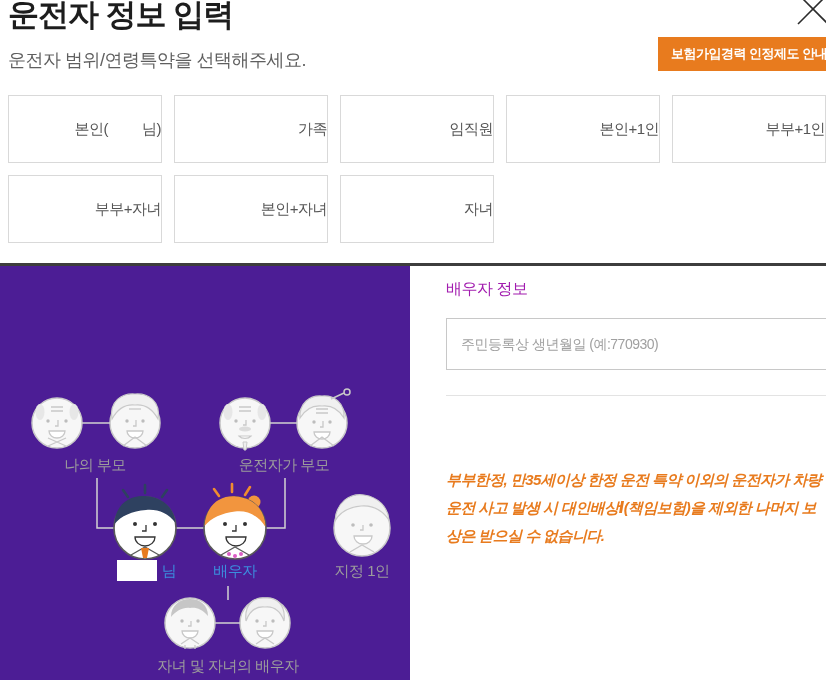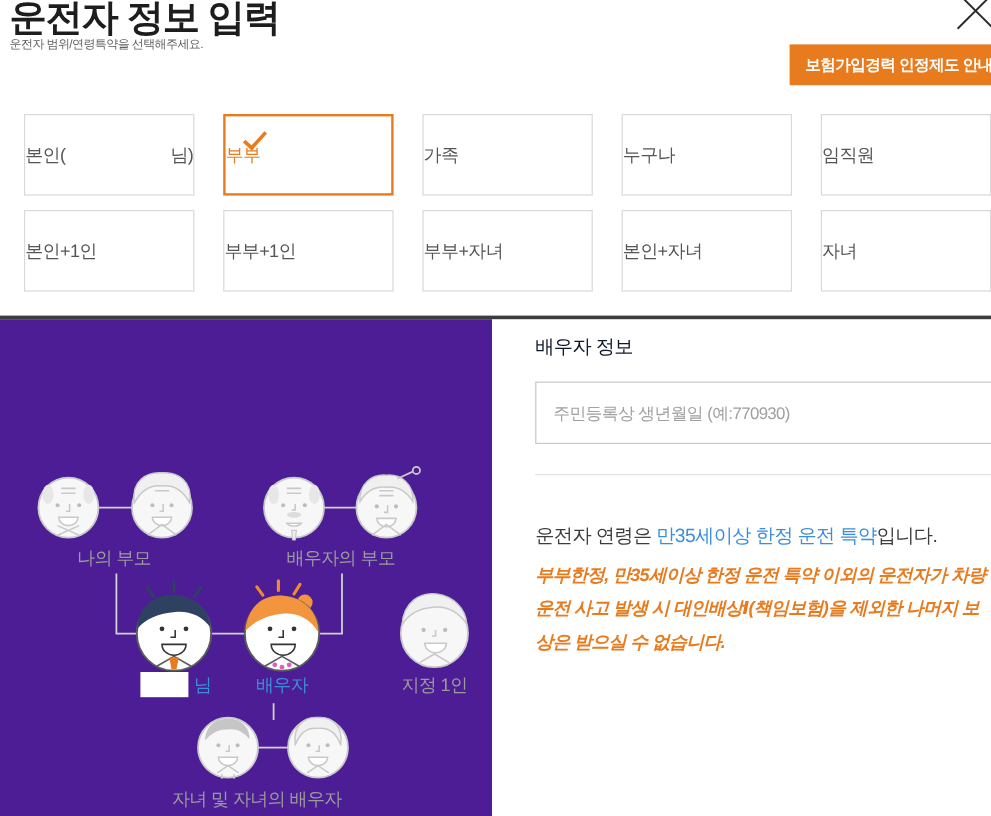--- a/index.html
+++ b/index.html
@@ -1,48 +1,48 @@
 <!DOCTYPE html>
 <html><head>
 <meta charset="utf-8">
 <style>
   html,body{margin:0;padding:0;background:#fff;}
   body{font-family:"Liberation Sans","DejaVu Sans",sans-serif;}
   .screen{position:relative;width:826px;height:680px;overflow:hidden;background:#fff;}
 
   
   .title{position:absolute;left:8px;top:-6px;font-size:31px;font-weight:600;color:#1d1d1d;letter-spacing:-1px;}
-  .subtitle{position:absolute;left:8px;top:30px;font-size:10px;color:#5f5f5f;letter-spacing:-0.5px;}
+  .subtitle{position:absolute;left:8px;top:48px;font-size:18px;color:#5f5f5f;letter-spacing:-0.5px;}
   .info-btn{position:absolute;left:658px;top:37px;height:34px;line-height:34px;padding:0 13px;
     background:#e87b1e;color:#fff;font-size:13px;font-weight:700;border:none;letter-spacing:-0.5px;
     white-space:nowrap;cursor:pointer;font-family:inherit;}
   .close-btn{position:absolute;left:796px;top:-8px;width:34px;height:34px;background:none;border:none;padding:0;cursor:pointer;}
 
   
   .grid{position:absolute;left:8px;top:95px;display:grid;grid-template-columns:repeat(5,154px);
     grid-auto-rows:68px;column-gap:12px;row-gap:12px;}
-  .opt{position:relative;box-sizing:border-box;display:flex;align-items:center;justify-content:space-between;
+  .opt{position:relative;box-sizing:border-box;display:flex;align-items:center;justify-content:flex-end;
     background:#fff;border:1px solid #d9d9d9;color:#555;font-size:15px;letter-spacing:-0.5px;
-    cursor:pointer;font-family:inherit;padding:0;margin-left:12px;}
+    cursor:pointer;font-family:inherit;padding:0;}
   .opt.selected{border:2px solid #e87b1e;color:#e87b1e;}
   .opt.selected::after{content:"";position:absolute;left:15px;top:13px;width:16px;height:7px;
     border-left:3px solid #e87b1e;border-bottom:3px solid #e87b1e;transform:rotate(-48deg);}
   .name-gap{display:inline-block;width:34px;}
 
   .dark-divider{position:absolute;left:0;top:263px;width:826px;height:3px;background:#3d3d3d;}
 
   
   .family-panel{position:absolute;left:0;top:266px;width:410px;height:414px;background:#4c1d95;}
   .family-panel svg{position:absolute;left:0;top:0;}
   .lbl{position:absolute;font-size:15px;color:#9c9c9c;text-align:center;letter-spacing:-0.5px;}
   .lbl.blue{color:#3b8ede;}
   .name-box{position:absolute;left:117px;top:294px;width:40px;height:21px;background:#fff;}
 
   
-  .rp-title{position:absolute;left:446px;top:279px;font-size:16px;color:#0f172a;letter-spacing:-0.5px;}
+  .rp-title{position:absolute;left:446px;top:279px;font-size:16px;color:#a21caf;letter-spacing:-0.5px;}
   .birth-input{position:absolute;left:446px;top:318px;width:390px;height:52px;box-sizing:border-box;
     border:1px solid #c8c8c8;padding:0 14px;font-size:14px;color:#333;font-family:inherit;letter-spacing:-0.5px;}
   .birth-input::placeholder{color:#a0a0a0;}
   .light-divider{position:absolute;left:446px;top:395px;width:380px;height:1px;background:#e3e3e3;}
   .sum-line1{position:absolute;left:446px;top:409px;font-size:16px;color:#3c3c3c;letter-spacing:-0.5px;}
   .sum-line2{position:absolute;left:446px;top:437px;font-size:16px;color:#3c3c3c;letter-spacing:-0.5px;}
   .hl-orange{color:#e87b1e;}
   .hl-blue{color:#3b8ede;}
   .warning{position:absolute;left:446px;top:466px;width:378px;font-size:15px;font-weight:700;
     color:#e87b1e;line-height:28px;letter-spacing:-0.6px;font-style:italic;}
@@ -61,23 +61,21 @@
       <line x1="32" y1="2" x2="2" y2="32" stroke="#2b2b2b" stroke-width="1.6"></line>
     </svg>
   </button>
 
   <div class="grid">
     <button class="opt">
       <span>본인(</span>
       <span class="name-gap"></span>
       <span>님)</span>
     </button>
-    <button class="opt selected">부부</button>
     <button class="opt">가족</button>
-    <button class="opt">누구나</button>
     <button class="opt">임직원</button>
     <button class="opt">본인+1인</button>
     <button class="opt">부부+1인</button>
     <button class="opt">부부+자녀</button>
     <button class="opt">본인+자녀</button>
     <button class="opt">자녀</button>
   </div>
 
   <div class="dark-divider"></div>
 
@@ -192,28 +190,27 @@
         <path d="M246 355 C 244 338 254 331 265 332 C 276 331 286 338 284 355 C 280 344 274 340 265 341 C 256 340 250 344 246 355 Z" fill="#f0f0f0" stroke="#c9c9c9" stroke-width="1.2"></path>
         <circle cx="257" cy="355" r="1.7" fill="#bdbdbd"></circle>
           <circle cx="273" cy="355" r="1.7" fill="#bdbdbd"></circle>
         <path d="M266 355 v5 h-3" stroke="#c9c9c9" stroke-width="1.3" fill="none"></path>
         <path d="M257 365 A 8 7 0 0 0 273 365 Z" fill="#fff" stroke="#c9c9c9" stroke-width="1.3"></path>
         <path d="M256 378 L265 372 L274 378" stroke="#c9c9c9" stroke-width="1.3" fill="none"></path>
       </g>
     </svg>
 
     <div class="lbl" style="left:40px;top:190px;width:110px;">나의 부모</div>
-    <div class="lbl" style="left:224px;top:190px;width:120px;">배우자의 부모</div>
+    <div class="lbl" style="left:224px;top:190px;width:120px;">운전자가 부모</div>
     <div class="name-box"></div>
     <div class="lbl blue" style="left:159px;top:296px;width:20px;">님</div>
     <div class="lbl blue" style="left:205px;top:296px;width:60px;">배우자</div>
     <div class="lbl" style="left:330px;top:296px;width:64px;">지정 1인</div>
-    <div class="lbl" style="left:124px;top:391px;width:180px;">자녀 및 자녀의 배우자</div>
+    <div class="lbl" style="left:138px;top:391px;width:180px;">자녀 및 자녀의 배우자</div>
   </div>
 
   <div class="rp-title">배우자 정보</div>
   <input class="birth-input" type="text" placeholder="주민등록상 생년월일 (예:770930)" style="">
   <div class="light-divider"></div>
 
-  <div class="sum-line2"><span>운전자 연령은 </span><span class="hl-blue">만35세이상 한정 운전 특약</span><span>입니다.</span></div>
   <div class="warning">부부한정, 만35세이상 한정 운전 특약 이외의 운전자가 차량 운전 사고 발생 시 대인배상Ⅰ(책임보험)을 제외한 나머지 보상은 받으실 수 없습니다.</div>
 
 </div>
 
 </body></html>

